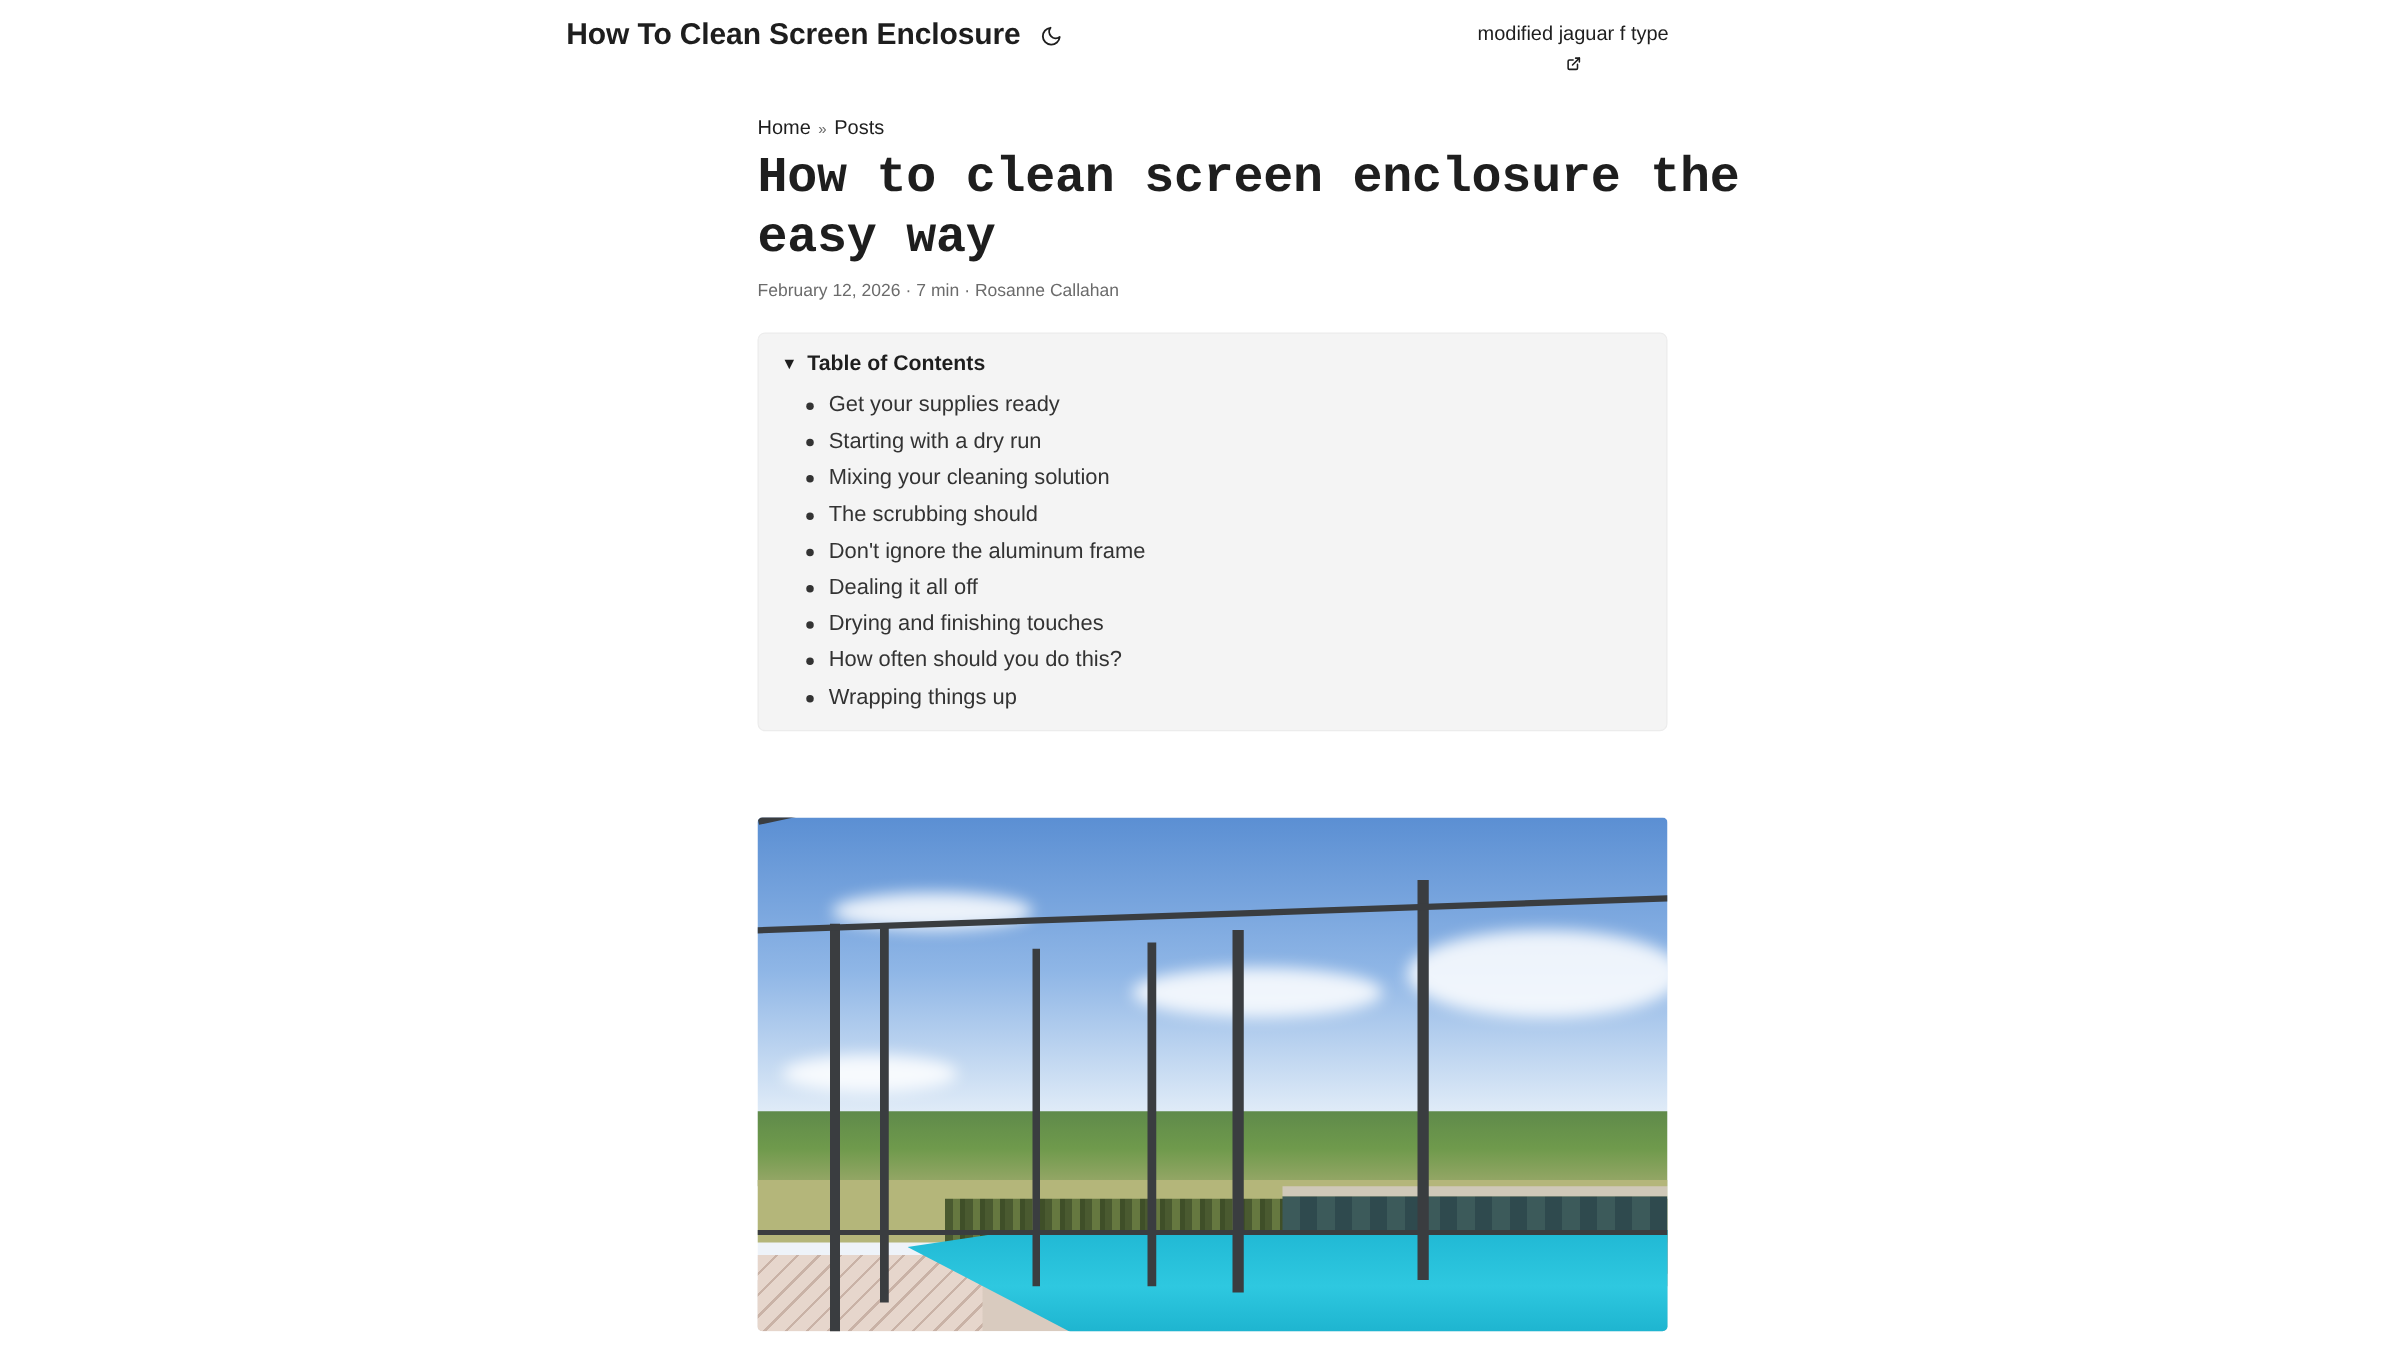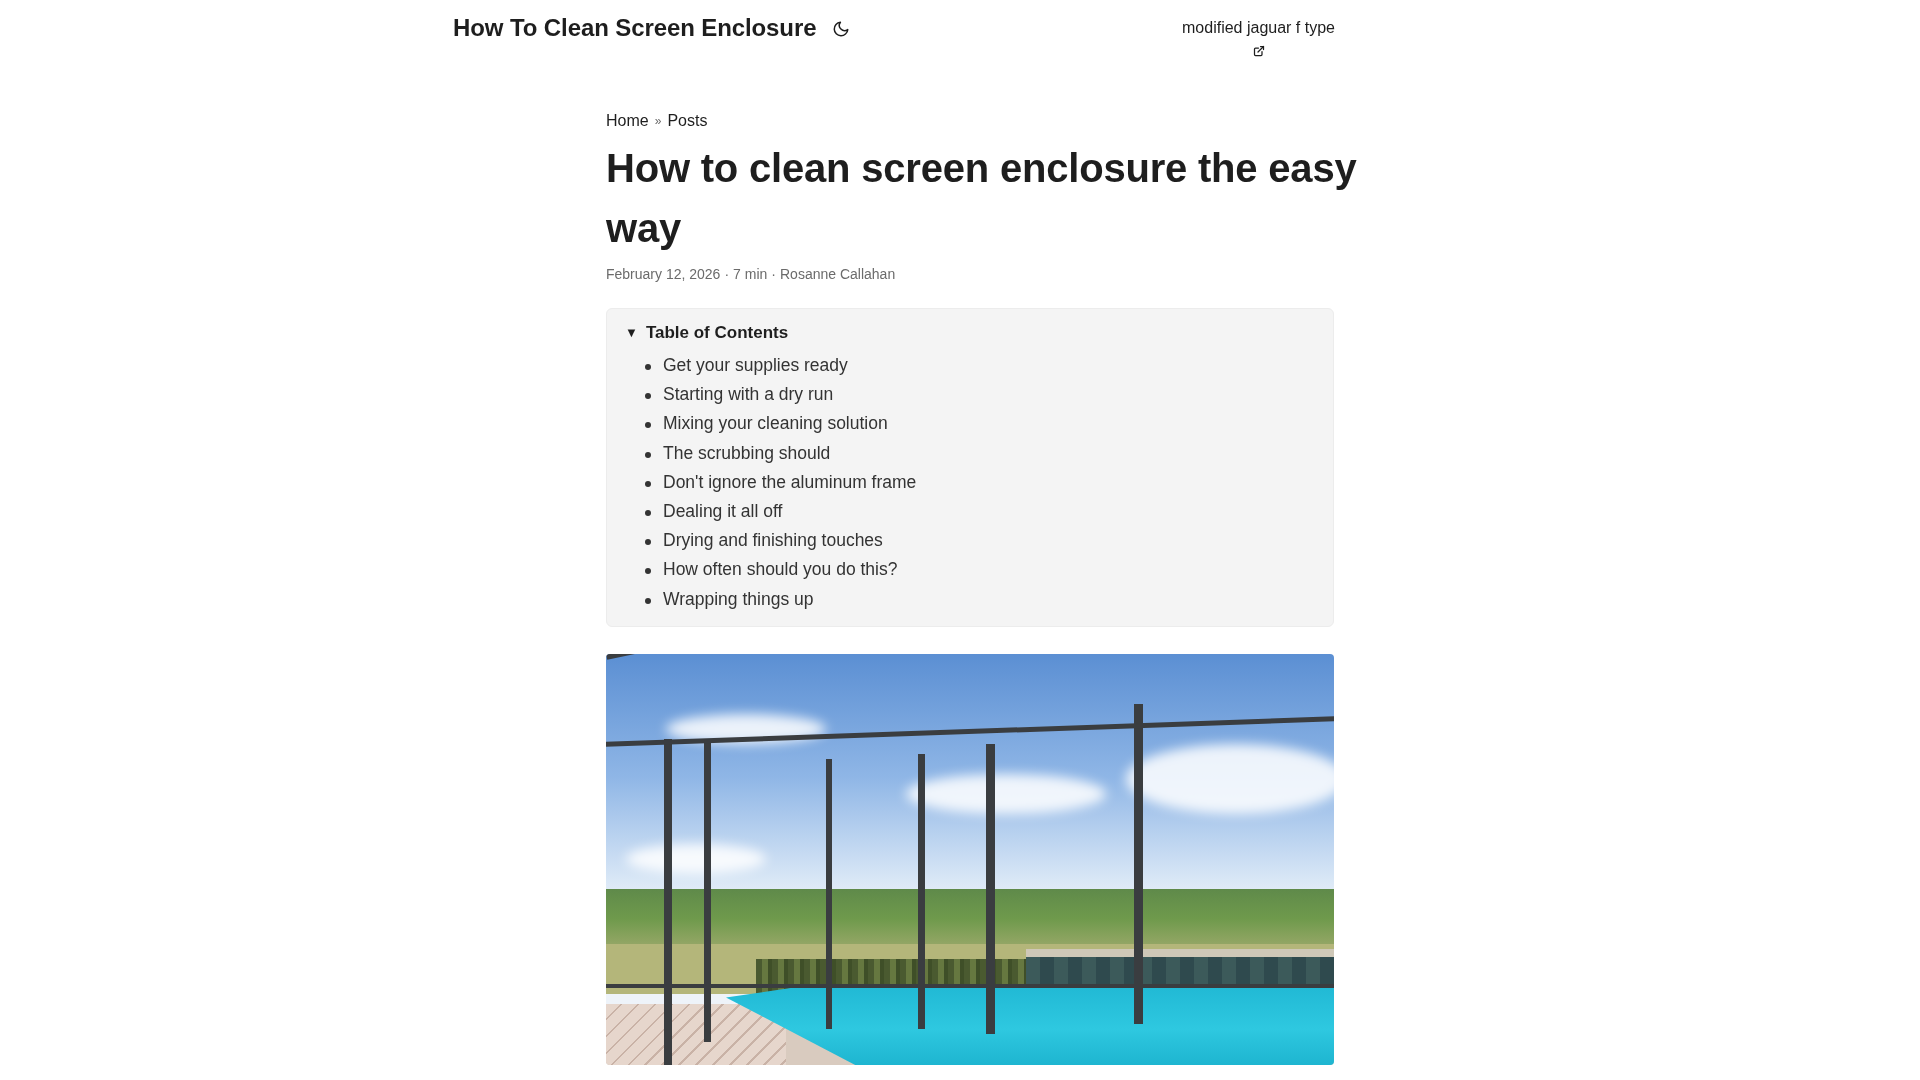--- a/index.html
+++ b/index.html
@@ -23,32 +23,33 @@
     .theme-toggle {
       width: 22px; height: 22px; display: flex; align-items: center; justify-content: center;
       cursor: pointer; margin-top: 2px;
     }
     .ext-link {
       position: absolute; right: 433px; top: 19px;
       display: flex; align-items: center; gap: 8px;
       font-size: 16px; color: #1e1e1e; text-decoration: none; flex-direction: column;
     }
     .main {
-      position: absolute; left: 606px; top: 110px; width: 801px;
+      position: absolute; left: 606px; top: 92px; width: 801px;
     }
     .breadcrumbs {
       font-size: 16px; color: #1e1e1e; display: flex; align-items: center; gap: 4px;
       height: 22px;
     }
     .breadcrumbs a { color: #1e1e1e; text-decoration: none; }
     .breadcrumbs .sep { font-size: 12px; color: #6b6b6b; margin: 0 2px; }
     .post-title {
       margin-top: 6px;
-      font-size: 40px; font-weight: 700; line-height: 60px; color: #1e1e1e;
+      font-size: 40px; font-weight: 700; line-height: 48px; color: #1e1e1e;
       letter-spacing: -0.2px;
+      font-family: Liberation Mono, monospace;
     }
     .post-meta {
       margin-top: 8px; font-size: 14px; color: #6b6b6b; height: 20px;
       display: flex; gap: 4px;
     }
     .toc {
       margin-top: 22px;
       background: #f4f4f4; border: 1px solid #ececec; border-radius: 6px;
       padding: 10px 18px 12px 18px; width: 728px;
     }

